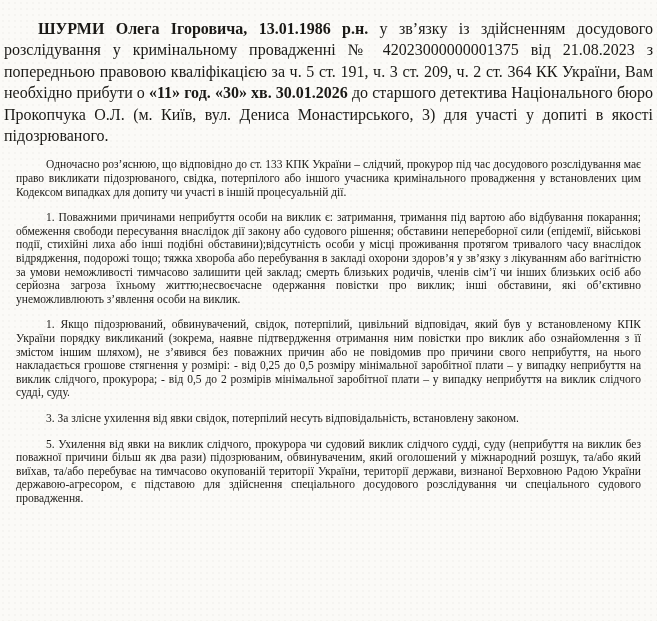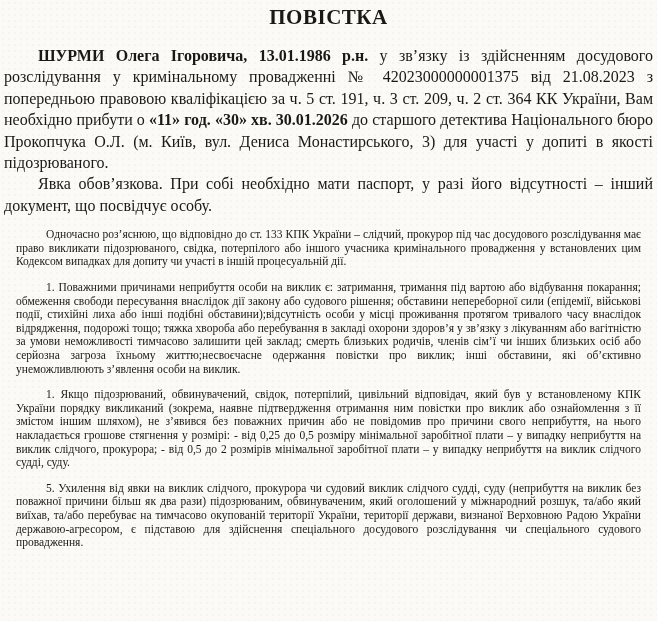--- a/index.html
+++ b/index.html
@@ -52,28 +52,27 @@
   .fine-print p {
     margin: 12px;
     text-indent: 30px;
   }
 </style>
 </head>
 <body>
 
 <div class="page">
 
-  <div class="doc-title">ПОВІСТКА</div>
 
 
   <div class="body-text">
     <p><b>ШУРМИ Олега Ігоровича, 13.01.1986 р.н.</b><span> у зв’язку із здійсненням досудового розслідування у кримінальному провадженні № 42023000000001375 від 21.08.2023 з попередньою правовою кваліфікацією за ч. 5 ст. 191, ч. 3 ст. 209, ч. 2 ст. 364 КК України, Вам необхідно прибути о </span><b>«11» год. «30» хв. 30.01.2026</b><span> до старшого детектива Національного бюро Прокопчука О.Л. (м. Київ, вул. Дениса Монастирського, 3) для участі у допиті в якості підозрюваного.</span></p>
-    <p>Явка обов’язкова. При собі необхідно мати паспорт, у разі його відсутності – інший документ, що посвідчує особу.</p>
   </div>
 
   <div class="fine-print">
     <p>Одночасно роз’яснюю, що відповідно до ст. 133 КПК України – слідчий, прокурор під час досудового розслідування має право викликати підозрюваного, свідка, потерпілого або іншого учасника кримінального провадження у встановлених цим Кодексом випадках для допиту чи участі в іншій процесуальній дії.</p>
     <p>1. Поважними причинами неприбуття особи на виклик є: затримання, тримання під вартою або відбування покарання;  обмеження свободи пересування внаслідок дії закону або судового рішення; обставини непереборної сили (епідемії, військові події, стихійні лиха або інші подібні обставини);відсутність особи у місці проживання протягом тривалого часу внаслідок відрядження, подорожі тощо; тяжка хвороба або перебування в закладі охорони здоров’я у зв’язку з лікуванням або вагітністю за умови неможливості тимчасово залишити цей заклад; смерть близьких родичів, членів сім’ї чи інших близьких осіб або серйозна загроза їхньому життю;несвоєчасне одержання повістки про виклик; інші обставини, які об’єктивно унеможливлюють з’явлення особи на виклик.</p>
     <p>1. Якщо підозрюваний, обвинувачений, свідок, потерпілий, цивільний відповідач, який був у встановленому КПК України порядку викликаний (зокрема, наявне підтвердження отримання ним повістки про виклик або ознайомлення з її змістом іншим шляхом), не з’явився без поважних причин або не повідомив про причини свого неприбуття, на нього накладається грошове стягнення у розмірі: - від 0,25 до 0,5 розміру мінімальної заробітної плати – у випадку неприбуття на виклик слідчого, прокурора; - від 0,5 до 2 розмірів мінімальної заробітної плати – у випадку неприбуття на виклик слідчого судді, суду.</p>
+    <p>3. За злісне ухилення від явки свідок, потерпілий несуть відповідальність, встановлену законом.</p>
     <p>5. Ухилення від явки на виклик слідчого, прокурора чи судовий виклик слідчого судді, суду (неприбуття на виклик без поважної причини більш як два рази) підозрюваним, обвинуваченим, який оголошений у міжнародний розшук, та/або який виїхав, та/або перебуває на тимчасово окупованій території України, території держави, визнаної Верховною Радою України державою-агресором, є підставою для здійснення спеціального досудового розслідування чи спеціального судового провадження.</p>
   </div>
 
 </div>
 
 </body></html>

